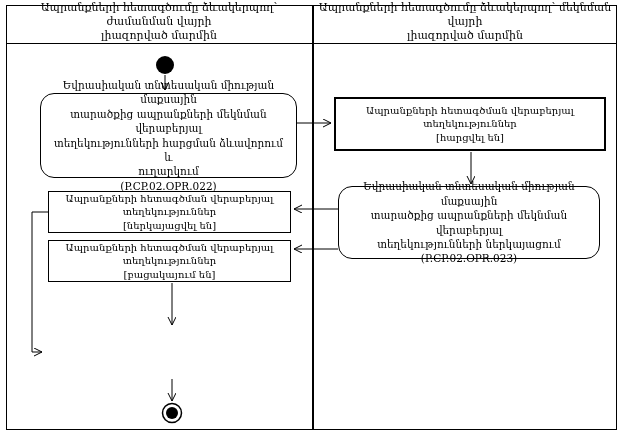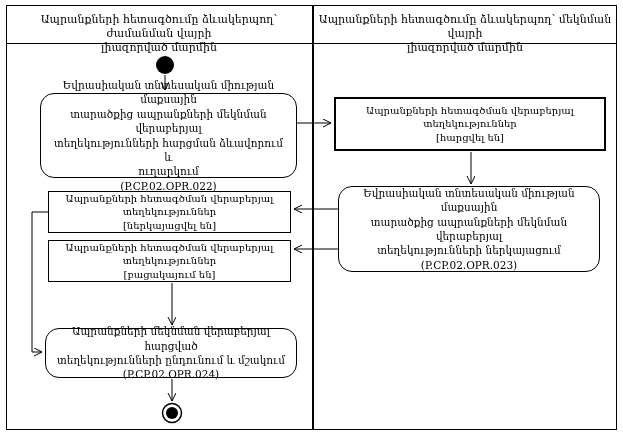--- a/index.html
+++ b/index.html
@@ -33,21 +33,21 @@
     background: #000;
   }
   .header-underline {
     position: absolute;
     left: 6px; top: 43px;
     width: 610px; height: 1px;
     background: #000;
   }
   .lane-header {
     position: absolute;
-    top: 16px;
+    top: 4px;
     height: 36px;
     display: flex;
     align-items: center;
     justify-content: center;
     text-align: center;
     white-space: pre-line;
     font-size: 11px;
     line-height: 1.3;
   }
   .lane-header.left { left: 8px;  width: 302px; }
@@ -70,21 +70,21 @@
     padding: 2px 8px;
   }
   .state {
     font-size: 10px;
     line-height: 1.32;
     padding: 12px 6px;
   }
   .state.thick { border-width: 2px; }
   #node-opr022    { left: 40px;  top: 93px;  width: 257px; height: 85px; }
   #node-requested { left: 334px; top: 97px;  width: 272px; height: 54px; }
-  #node-opr023    { left: 338px; top: 186px; width: 262px; height: 86px; }
+  #node-opr023    { left: 338px; top: 186px; width: 262px; height: 73px; }
   #node-submitted { left: 48px;  top: 191px; width: 243px; height: 42px; }
   #node-absent    { left: 48px;  top: 240px; width: 243px; height: 42px; }
   #node-opr024    { left: 45px;  top: 328px; width: 252px; height: 50px; }
   svg.connectors {
     position: absolute;
     left: 0; top: 0;
     width: 623px; height: 437px;
     pointer-events: none;
   }
 </style>
@@ -118,23 +118,20 @@
 (P.CP.02.OPR.023)</div>
 
   <div class="node state" id="node-submitted">Ապրանքների հետագծման վերաբերյալ
 տեղեկություններ
 [ներկայացվել են]</div>
 
   <div class="node state" id="node-absent">Ապրանքների հետագծման վերաբերյալ
 տեղեկություններ
 [բացակայում են]</div>
 
-  <div class="node activity" id="node-opr024">Ապրանքների մեկնման վերաբերյալ հարցված
-տեղեկությունների ընդունում և մշակում
-(P.CP.02.OPR.024)</div>
 
   <svg class="connectors" viewBox="0 0 623 437">
     <defs>
       <marker id="arrow" markerWidth="10" markerHeight="10" refX="8" refY="4" orient="auto" markerUnits="userSpaceOnUse">
         <path d="M0,0 L8,4 L0,8" fill="none" stroke="#000" stroke-width="1"></path>
       </marker>
     </defs>
 
     <circle cx="165" cy="65" r="9" fill="#000"></circle>
     <line x1="165" y1="75" x2="165" y2="90" stroke="#000" stroke-width="1" marker-end="url(#arrow)"></line>

